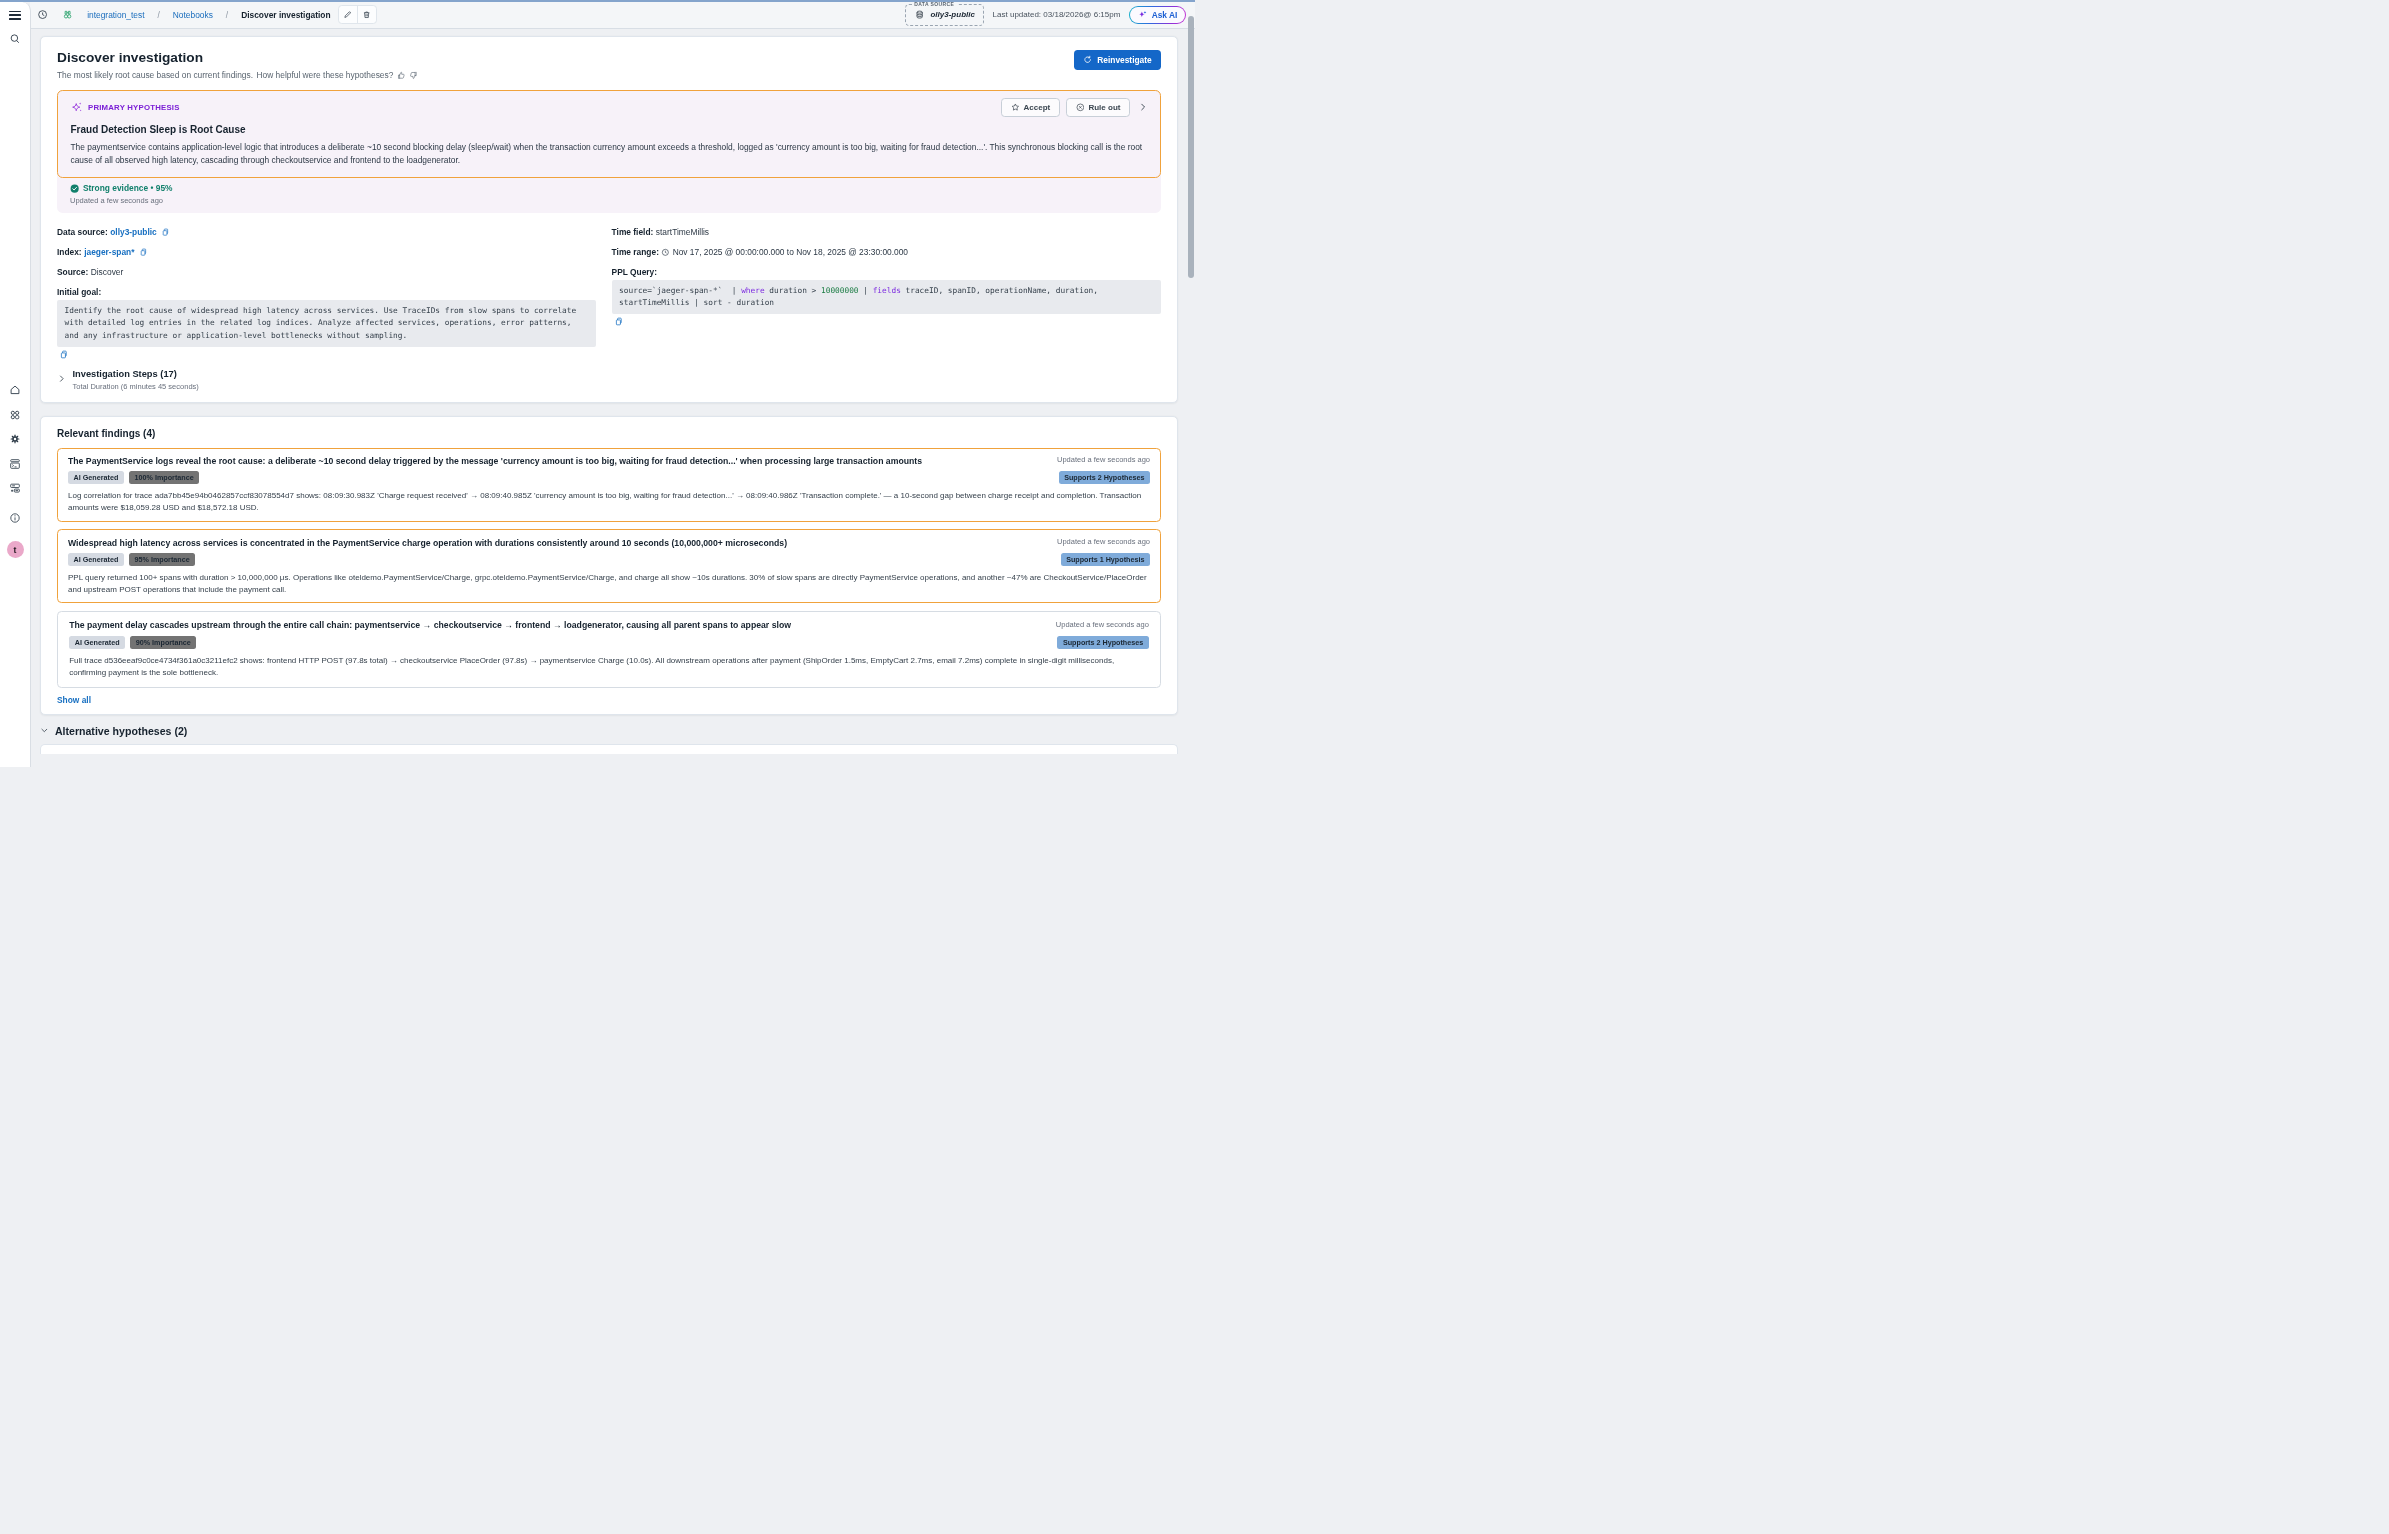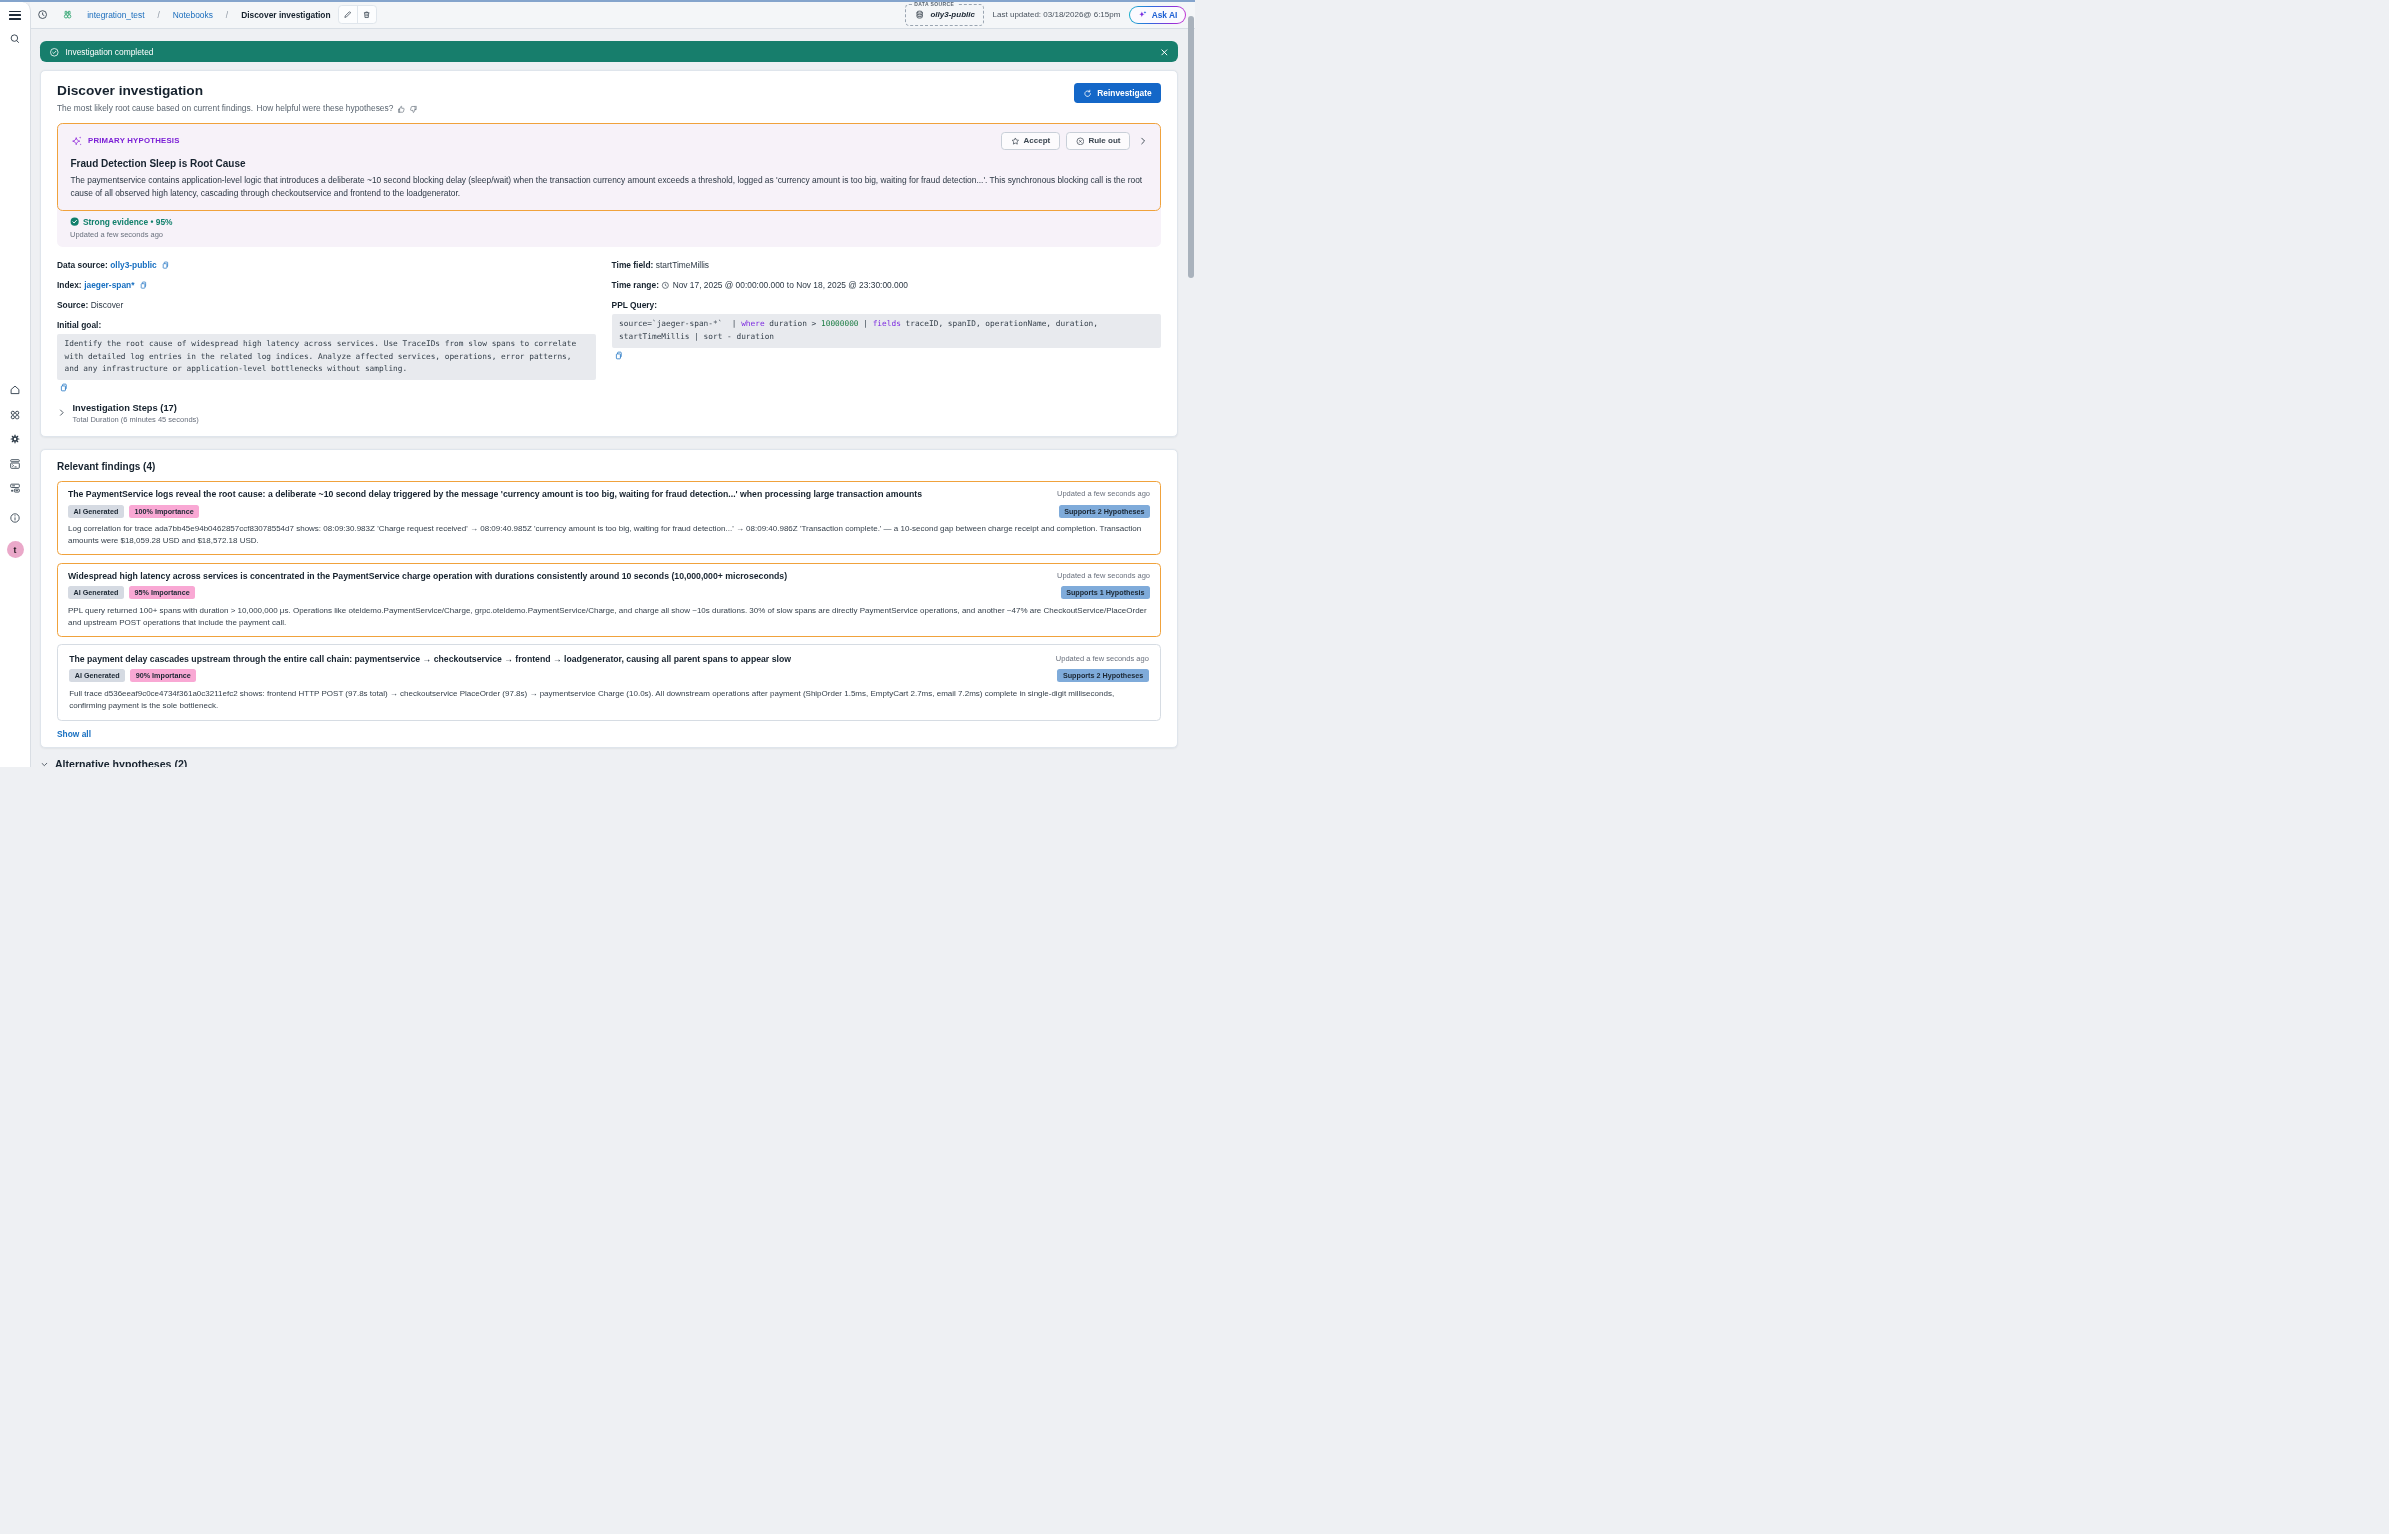--- a/index.html
+++ b/index.html
@@ -119,21 +119,21 @@
   h2{font-size:10px;line-height:12.5px;margin:0 0 7.5px;color:#16222e;}
   .finding{border:0.6px solid #d6dce3;border-radius:4.4px;padding:7.5px 11.2px 8px;margin-top:7.5px;background:#fff;}
   .finding:first-of-type{margin-top:0;}
   .finding.highlight{border:1.9px solid #f0a23c;padding:6.2px 10px 6.9px;}
   .f-toprow{display:flex;align-items:flex-start;}
   .f-title{font-size:8.7px;font-weight:bold;line-height:12px;color:#16222e;flex:1;padding-right:11.2px;}
   .f-updated{font-size:7.5px;color:#69707d;white-space:nowrap;padding-top:0.6px;}
   .f-badges{display:flex;align-items:center;margin-top:4.4px;}
   .badge{font-size:7.2px;font-weight:bold;color:#1b2733;padding:1.9px 5.6px;border-radius:2.5px;line-height:9.3px;}
   .badge.ai{background:#d5dae2;}
-  .badge.importance{background:#f9a8d4;margin-left:5px;}
+  .badge.importance{background:#737373;margin-left:5px;}
   .badge.supports{background:#7fabda;margin-left:auto;}
   .f-body{margin-top:5.6px;font-size:8px;line-height:12px;color:#36414c;}
   .show-all{margin-top:7.5px;font-size:8.4px;color:#176fc1;font-weight:bold;cursor:pointer;display:inline-block;}
 
   
   .alt-row{margin:10px 17px 0 10px;display:flex;align-items:center;gap:6.2px;cursor:pointer;}
   .alt-title{font-size:10.6px;font-weight:bold;color:#16222e;}
   .partial-card{margin:7.5px 17px 0 10px;height:8.7px;background:#fff;border:0.6px solid #dfe5ec;border-bottom:none;
     border-radius:5px 5px 0 0;}
 
@@ -279,34 +279,20 @@
               <path d="M10 4 C10.8 8.4 12.8 10.4 17.2 11.2 C12.8 12 10.8 14 10 18.4 C9.2 14 7.2 12 2.8 11.2 C7.2 10.4 9.2 8.4 10 4 Z" fill="#7b2ce0"></path>
               <path d="M18 2.6 C18.4 4.8 19.4 5.8 21.6 6.2 C19.4 6.6 18.4 7.6 18 9.8 C17.6 7.6 16.6 6.6 14.4 6.2 C16.6 5.8 17.6 4.8 18 2.6 Z" fill="#2f68e0"></path>
             </svg>
           </span>
           <span class="askai-label">Ask AI</span>
         </div>
       </div>
     </div>
   </div>
 
-  <div class="banner">
-    <span>
-      <svg width="10.6" height="10.6" viewBox="0 0 24 24" fill="none" stroke="#ffffff" stroke-width="1.8">
-        <circle cx="12" cy="12" r="8.6"></circle>
-          <path d="M8.3 12.2 L10.9 14.7 L15.7 9.5" stroke-linecap="round" stroke-linejoin="round"></path>
-      </svg>
-    </span>
-    <span class="banner-text">Investigation completed</span>
-    <span class="banner-close">
-      <svg width="8.7" height="8.7" viewBox="0 0 14 14" stroke="#ffffff" stroke-width="1.6">
-        <path d="M2.5 2.5 L11.5 11.5 M11.5 2.5 L2.5 11.5"></path>
-      </svg>
-    </span>
-  </div>
 
   <div class="card">
     <div class="page-title-row">
       <h1>Discover investigation</h1>
       <button class="btn-primary">
         <span>
           <svg width="9.3" height="9.3" viewBox="0 0 20 20" fill="none" stroke="#ffffff" stroke-width="1.7">
             <path d="M16 10 a6 6 0 1 1-1.9-4.4" stroke-linecap="round"></path>
             <path d="M14.6 2.6 V6 H11.2" stroke-linecap="round" stroke-linejoin="round"></path>
           </svg>

